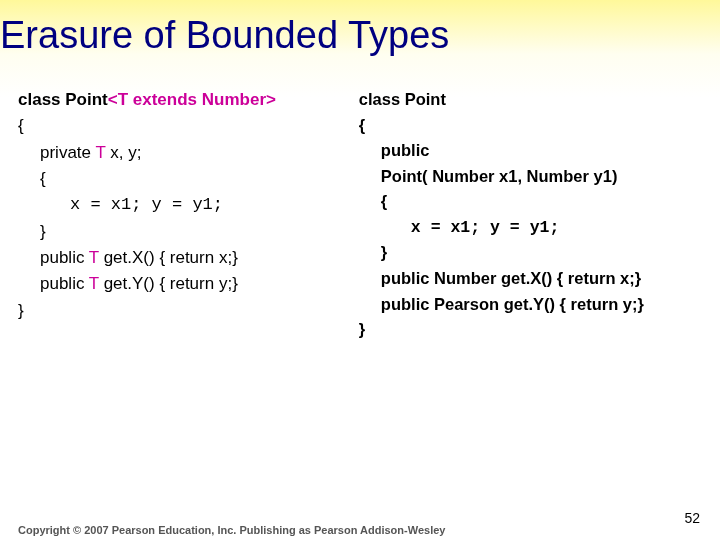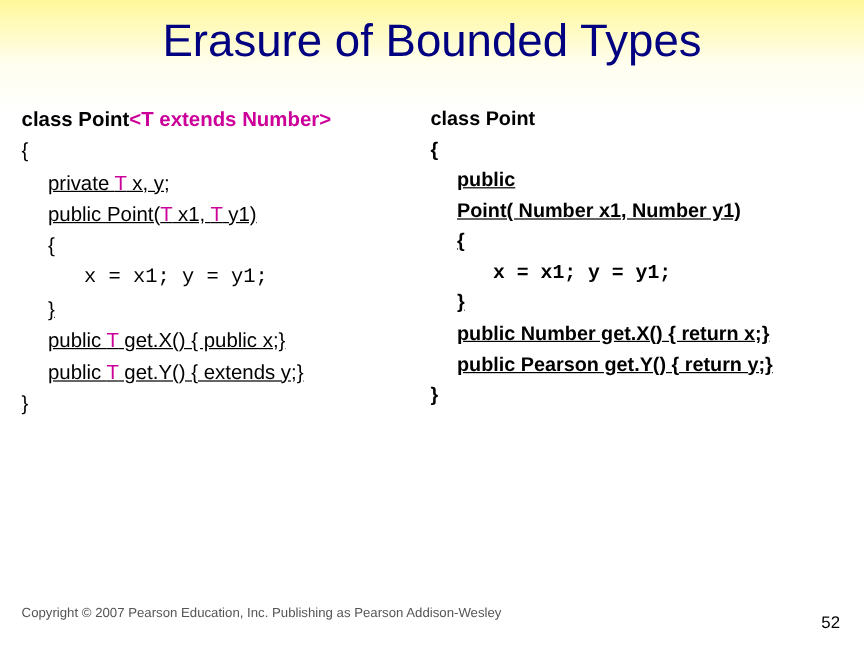--- a/index.html
+++ b/index.html
@@ -9,50 +9,50 @@
     background: #ffffff;
     position: relative;
   }
   .slide {
     width: 720px;
     height: 540px;
     background: linear-gradient(to bottom, #fff89a 0%, #fffef0 10%, #ffffff 18%, #ffffff 100%);
     position: relative;
   }
   .title {
-    text-align: center;
     font-size: 38px;
     color: #000080;
     padding-top: 14px;
     font-weight: normal;
   }
   .columns {
     display: flex;
     flex-direction: row;
     padding: 30px 18px 0 18px;
     gap: 14px;
   }
   .col {
     flex: 1;
     font-size: 17px;
     line-height: 1.55;
     color: #000;
     font-family: Arial, Helvetica, sans-serif;
   }
   .col.right { flex: 1.05; font-size: 16.5px; }
   .generic { color: #cc0099; }
-  .ind1 { padding-left: 22px; text-decoration: underline; }
+  .ind1 { padding-left: 22px; }
   .ind2 { padding-left: 52px; font-family: Liberation Mono, monospace; }
   .bold { font-weight: bold; }
   .footer {
     position: absolute;
-    bottom: 23px;
+    bottom: 4px;
     left: 18px;
     font-size: 11px;
     color: #555;
+    font-weight: bold;
   }
   .pagenum {
     position: absolute;
     bottom: 14px;
     right: 20px;
     font-size: 14px;
     color: #000;
   }
 </style>
 </head>
@@ -60,26 +60,25 @@
 
 <div class="slide">
   <h1 class="title">Erasure of Bounded Types</h1>
 
   <div class="columns">
 
     <div class="col left">
       <div><span class="bold">class Point</span><span class="generic bold">&lt;T extends Number&gt;</span></div>
       <div> {</div>
       <div class="ind1"><span>private </span><span class="generic">T</span><span> x, y;</span></div>
-      <div class="ind1"><span>public Point(</span><span class="generic">T</span><span> x1, </span><span class="generic">T</span><span> y1)</span></div>
       <div class="ind1">{</div>
       <div class="ind2">x = x1; y = y1;</div>
       <div class="ind1">}</div>
-      <div class="ind1"><span>public </span><span class="generic">T</span><span> get.X() { public x;}</span></div>
-      <div class="ind1"><span>public </span><span class="generic">T</span><span> get.Y() { extends y;}</span></div>
+      <div class="ind1"><span>public </span><span class="generic">T</span><span> get.X() { return x;}</span></div>
+      <div class="ind1"><span>public </span><span class="generic">T</span><span> get.Y() { return y;}</span></div>
       <div> }</div>
     </div>
 
     <div class="col right bold">
       <div>class Point</div>
       <div> {</div>
       <div class="ind1">public</div>
       <div class="ind1">Point( Number x1,  Number y1)</div>
       <div class="ind1">{</div>
       <div class="ind2">x = x1; y = y1;</div>

